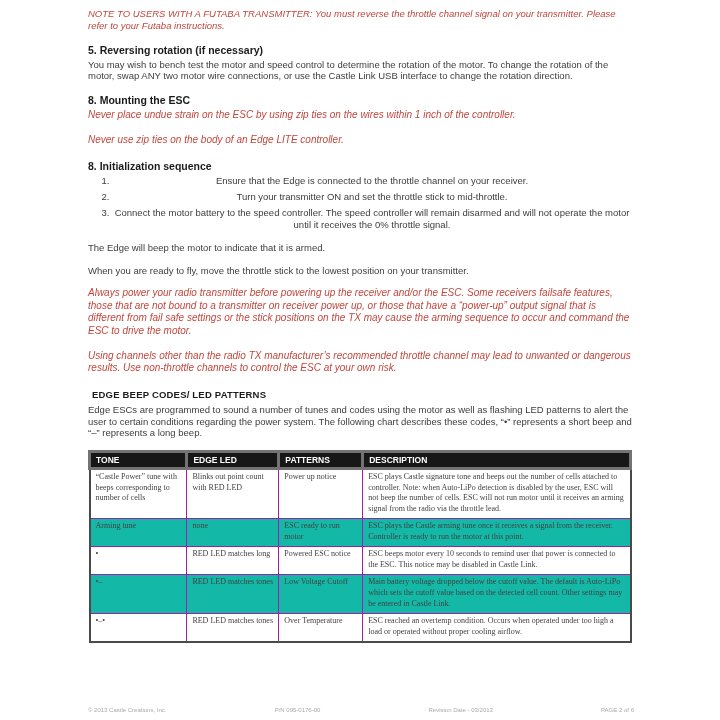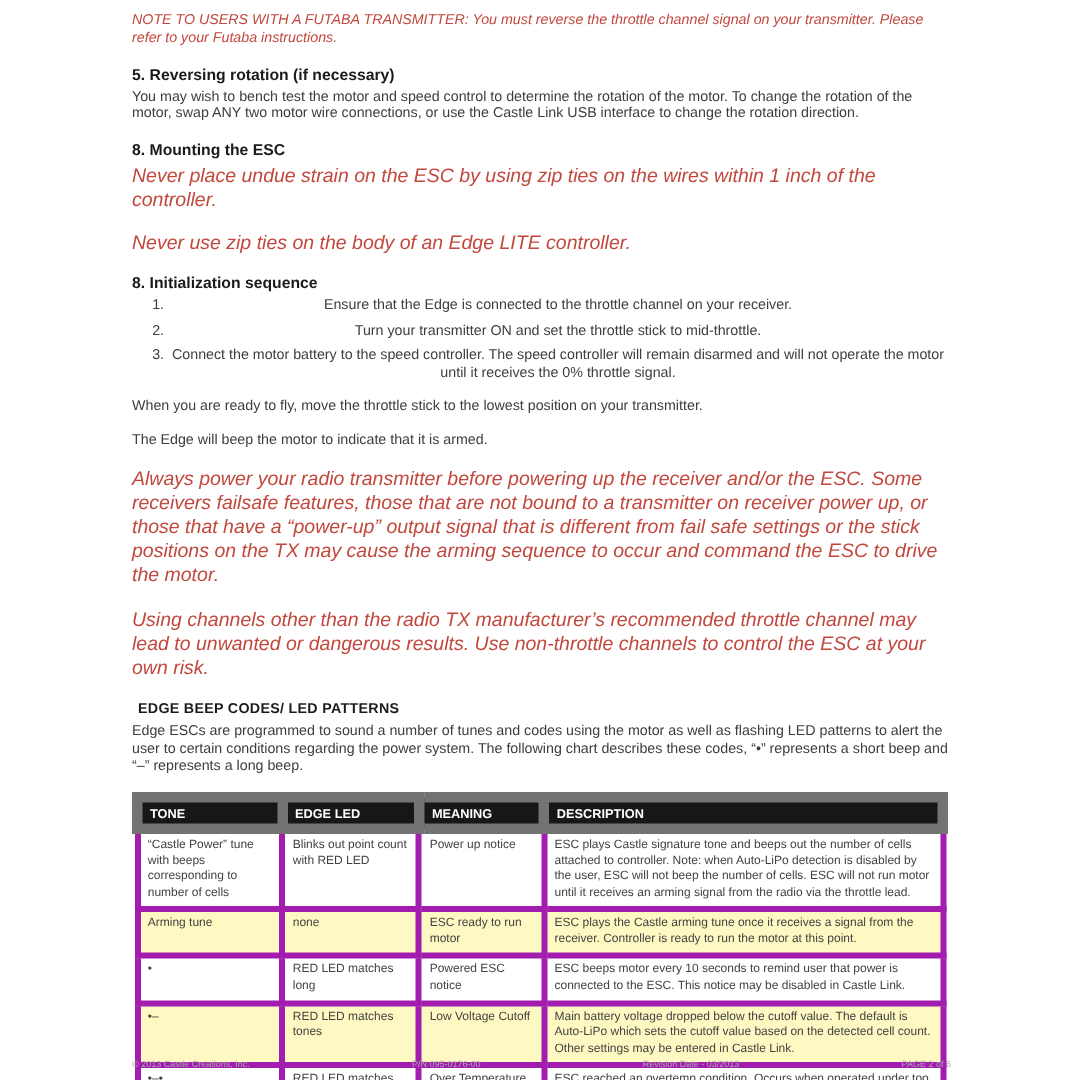--- a/index.html
+++ b/index.html
@@ -9,37 +9,38 @@
     width: 720px; height: 720px;
     margin: 0 auto;
     background: #ffffff;
     font-family: "Liberation Sans", sans-serif;
     color: #3d3d3d;
     overflow: hidden;
   }
   .content { padding: 8px 88px 4px 88px; }
   p.body { font-size: 9.5px; line-height: 1.24; margin: 0 0 11px 0; }
   .red { color: #c2473d; font-style: italic; }
-  p.warn { font-size: 13px; line-height: 1.24; margin: 0 0 13px 0; }
+  p.warn { font-size: 10px; line-height: 1.24; margin: 0 0 13px 0; }
   h3.sec { font-size: 10.5px; font-weight: bold; color: #1b1b1b; margin: 12px 0 3px 0; }
   h3.beep { font-size: 9.5px; font-weight: bold; color: #1b1b1b; margin: 14px 0 4px 4px; letter-spacing: 0.2px; }
   ol.init { margin: 2px 0 11px 0; padding-left: 24px; font-size: 9.5px; line-height: 1.24; }
   ol.init li { margin-bottom: 4.5px; text-align: center; }
   table.codes { border-collapse: collapse; width: 100%; margin-top: 6px; border: 2px solid #4a4a4a; }
   table.codes th {
     background: #171717; color: #ffffff;
     font-size: 8.5px; font-weight: bold; text-align: left;
-    padding: 2px 5px; border: 7px solid #737373;
+    padding: 2px 5px; border: 3px solid #737373;
   }
   table.codes td {
     font-size: 8px; line-height: 1.32; color: #424242;
-    padding: 2px 5px 4px 5px; border: 4px solid #a21caf;
+    padding: 2px 5px 4px 5px; border: 1px solid #a21caf;
     vertical-align: top;
+    font-family: Liberation Serif, serif;
   }
-  tr.alt { background: #fef9c3; border-radius: 10px; }
+  tr.alt { background: #14b8a6; border-radius: 10px; }
   col.c1 { width: 18%; } col.c2 { width: 17%; } col.c3 { width: 15.5%; } col.c4 { width: 49.5%; }
   .footer {
     position: absolute; left: 88px; right: 86px; bottom: 7px;
     display: flex; justify-content: space-between;
     font-size: 6px; color: #a9a9a9;
   }
 </style>
 </head>
 <body>
 
@@ -54,41 +55,41 @@
     <h3 class="sec">8. Mounting the ESC</h3>
     <p class="warn red">Never place undue strain on the ESC by using zip ties on the wires within 1 inch of the controller.</p>
     <p class="warn red">Never use zip ties on the body of an Edge LITE controller.</p>
 
     <h3 class="sec">8. Initialization sequence</h3>
     <ol class="init">
       <li>Ensure that the Edge is connected to the throttle channel on your receiver.</li>
       <li>Turn your transmitter ON and set the throttle stick to mid-throttle.</li>
       <li>Connect the motor battery to the speed controller. The speed controller will remain disarmed and will not operate the motor until it receives the 0% throttle signal.</li>
     </ol>
+    <p class="body">The Edge will beep the motor to indicate that it is armed.</p>
     <p class="body">When you are ready to fly, move the throttle stick to the lowest position on your transmitter.</p>
-    <p class="body">The Edge will beep the motor to indicate that it is armed.</p>
 
     <p class="warn red">Always power your radio transmitter before powering up the receiver and/or the ESC. Some receivers failsafe features, those that are not bound to a transmitter on receiver power up, or those that have a “power-up” output signal that is different from fail safe settings or the stick positions on the TX may cause the arming sequence to occur and command the ESC to drive the motor.</p>
     <p class="warn red">Using channels other than the radio TX manufacturer’s recommended throttle channel may lead to unwanted or dangerous results. Use non-throttle channels to control the ESC at your own risk.</p>
 
     <h3 class="beep">EDGE BEEP CODES/ LED PATTERNS</h3>
     <p class="body">Edge ESCs are programmed to sound a number of tunes and codes using the motor as well as flashing LED patterns to alert the user to certain conditions regarding the power system. The following chart describes these codes, “•” represents a short beep and “–” represents a long beep.</p>
 
     <table class="codes">
       <colgroup>
           <col class="c1">
           <col class="c2">
           <col class="c3">
           <col class="c4">
         </colgroup>
       <thead>
         <tr>
           <th>TONE</th>
           <th>EDGE LED</th>
-          <th>MEANING</th>
+          <th>PATTERNS</th>
           <th>DESCRIPTION</th>
         </tr>
       </thead>
       <tbody>
         <tr>
           <td>“Castle Power” tune with beeps corresponding to number of cells</td>
           <td>Blinks out point count with RED LED</td>
           <td>Power up notice</td>
           <td>ESC plays Castle signature tone and beeps out the number of cells attached to controller. Note: when Auto-LiPo detection is disabled by the user, ESC will not beep the number of cells. ESC will not run motor until it receives an arming signal from the radio via the throttle lead.</td>
         </tr>

